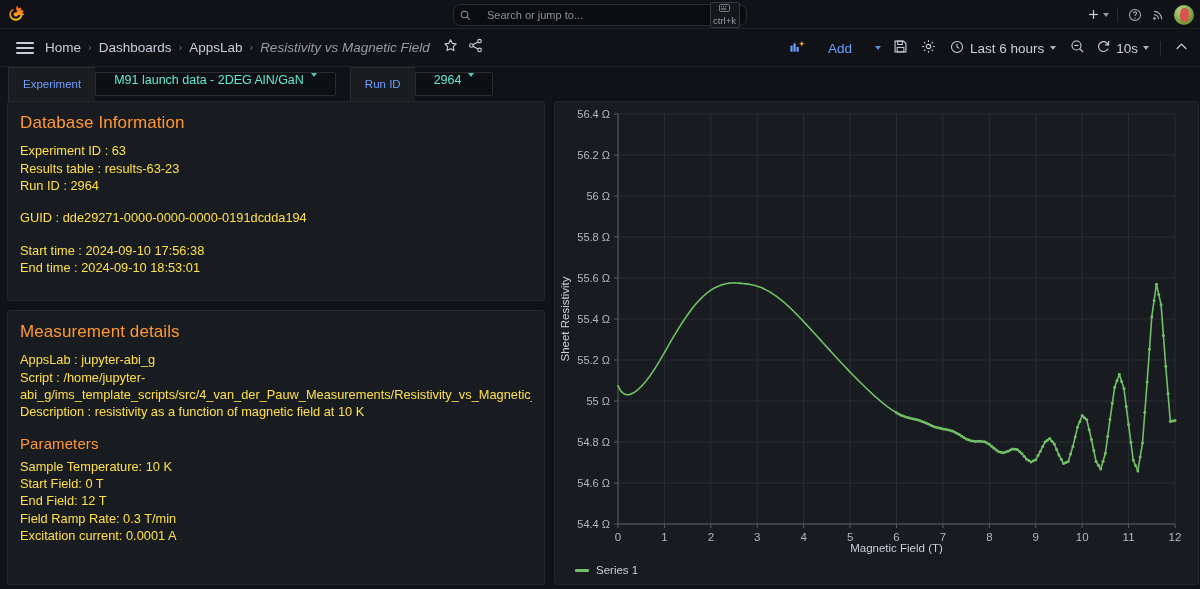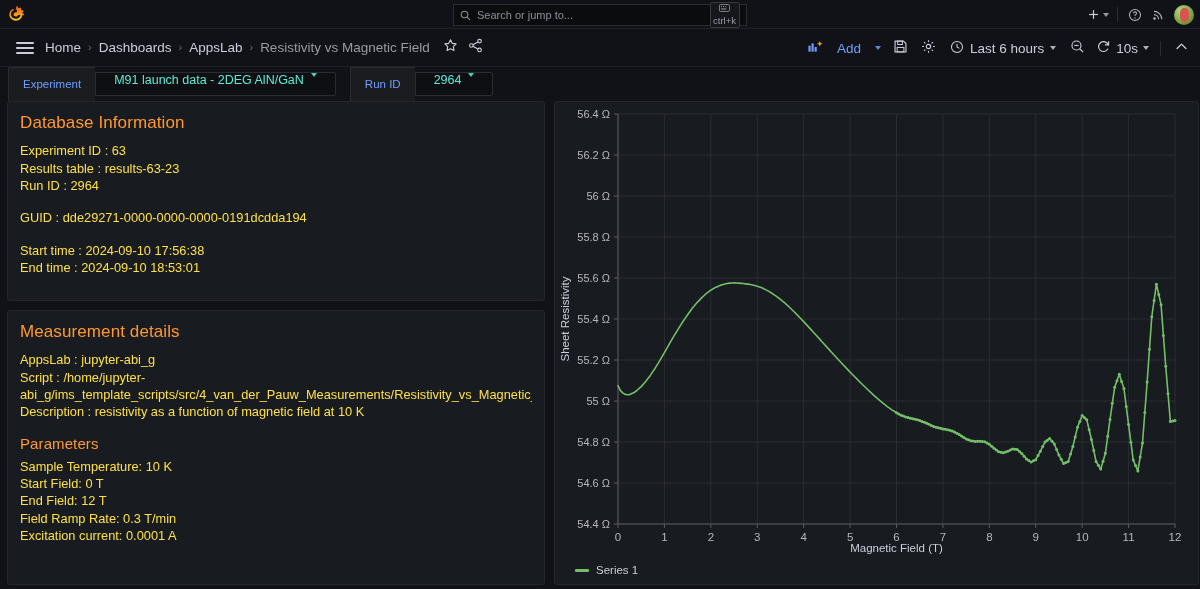--- a/index.html
+++ b/index.html
@@ -24,24 +24,24 @@
     width: 32px; height: 29px;
     display: flex; align-items: center; justify-content: center;
     flex: 0 0 32px;
   }
   .search-box {
     position: absolute;
     left: 453px; top: 4px;
     width: 294px; height: 22px;
     background: #0b0c0e;
     border: 1px solid #2a2c31;
-    border-radius: 0;
+    border-radius: 8px;
     display: flex; align-items: center;
     padding: 0 6px;
-    gap: 6px;
+    gap: 16px;
   }
   .search-box .mag { flex: 0 0 11px; display: flex; }
   .search-ph {
     font-size: 11px; color: #8e8e99;
     flex: 1 1 auto; white-space: nowrap; overflow: hidden;
   }
   .kbd {
     display: flex; align-items: center; gap: 3px;
     font-size: 9.5px; color: #9a9aa5;
     border: 1px solid #35373d; border-radius: 2px;
@@ -86,32 +86,32 @@
     width: 22px; height: 22px;
     display: flex; flex-direction: column; justify-content: center; gap: 3px;
     padding: 0 2px; margin-right: 8px;
   }
   .hamburger span { display: block; height: 2px; background: #ccccdc; border-radius: 1px; }
   .crumbs { display: flex; align-items: center; gap: 0px; }
   .crumb {
     font-size: 13.5px; color: #ccccdc; padding: 0 1px;
     white-space: nowrap;
   }
-  .crumb.active { color: #9a9aa5; }
+  .crumb.active { color: #9a9aa5; font-style: italic; }
   .crumb-sep {
     font-size: 11px; color: #6c6c78; padding: 0 6px; line-height: 1;
   }
   .crumb-icons { display: flex; align-items: center; gap: 10px; margin-left: 12px; }
 
   .dashbar-right {
     position: absolute; right: 6px; top: 0; height: 38px;
     display: flex; align-items: center; gap: 2px;
   }
   .add-btn {
-    display: flex; align-items: center; gap: 14px;
+    display: flex; align-items: center; gap: 23px;
     color: #6e9fff; font-size: 13.5px;
     padding: 3px 5px; border-radius: 2px;
   }
   .tb2-btn {
     height: 26px; min-width: 26px;
     display: flex; align-items: center; justify-content: center;
     color: #ccccdc; border-radius: 2px; padding: 0 4px;
     font-size: 13px;
   }
   .time-btn {

